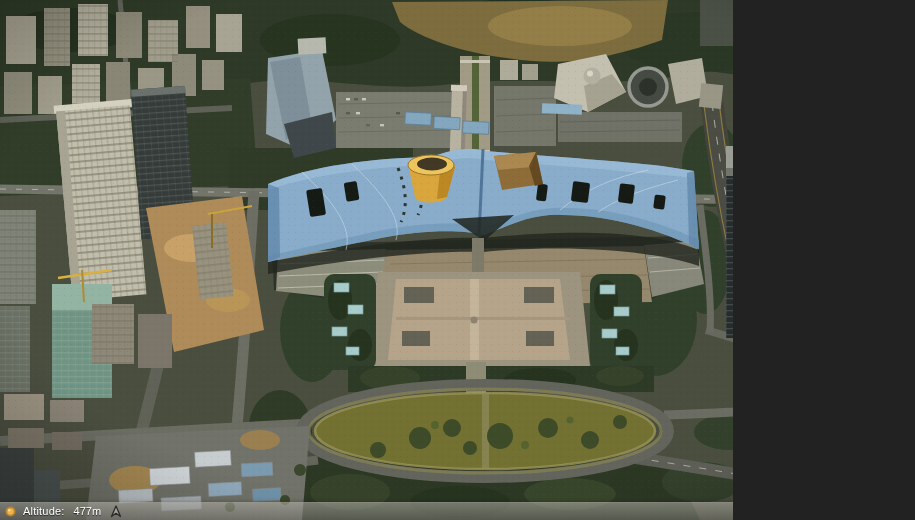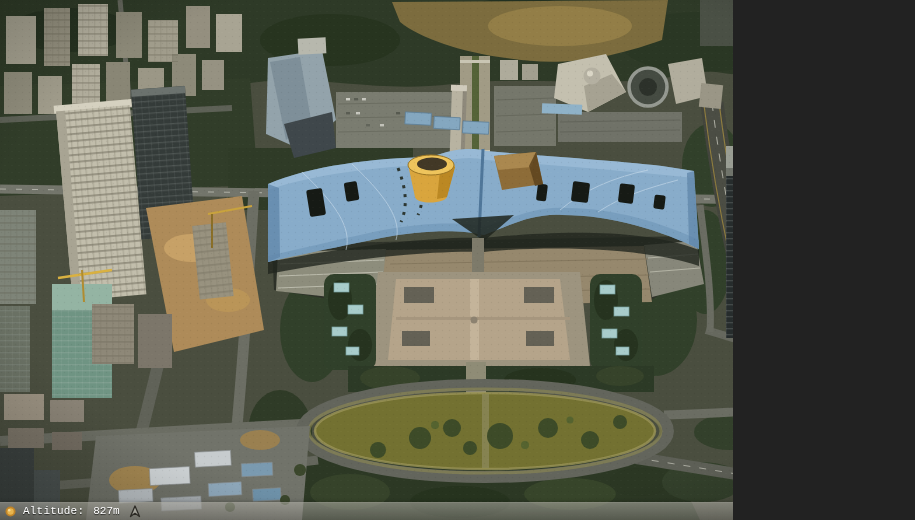--- a/index.html
+++ b/index.html
@@ -1,21 +1,21 @@
 <!DOCTYPE html>
 <html><head>
 <meta charset="utf-8">
 <style>
   html,body{margin:0;padding:0;background:#222;}
   .app{
     position:relative;
     width:733px;height:520px;
     overflow:hidden;
     background:#c4b5fd;
-    font-family:Liberation Mono, monospace;
+    font-family:Liberation Sans, sans-serif;
     user-select:none;
   }
   .app svg.scene{display:block;width:915px;height:520px;}
   
   .status-bar{
     position:absolute;left:0;right:0;bottom:0;height:17px;
     display:flex;align-items:center;
     background:linear-gradient(180deg,rgba(174,172,164,.58),rgba(120,118,112,.56));
     border-top:1px solid rgba(228,228,218,.30);
     box-shadow:0 -1px 3px rgba(0,0,0,.18);
@@ -420,21 +420,21 @@
 
   <div class="status-bar">
     <span class="sb-stream">
       <svg width="11" height="11" viewBox="0 0 11 11">
         <circle cx="5.5" cy="5.5" r="5" fill="#c08428"></circle>
         <circle cx="5.5" cy="5.5" r="3.2" fill="#e9b54e"></circle>
         <circle cx="4.2" cy="4.2" r="1.2" fill="#f7dc9a"></circle>
       </svg>
     </span>
     <span class="sb-label">Altitude:</span>
-    <span class="sb-value">827m</span>
+    <span class="sb-value">477m</span>
     <span class="sb-arrow">
       <svg width="12" height="13" viewBox="0 0 11 13">
         <path d="M5.5,1 L10,11.5 L5.5,8.3 L1,11.5 Z" fill="rgba(235,232,222,.35)" stroke="#2d2b26" stroke-width="1.3" stroke-linejoin="round"></path>
       </svg>
     </span>
   </div>
 
 </div>
 
 </body></html>

